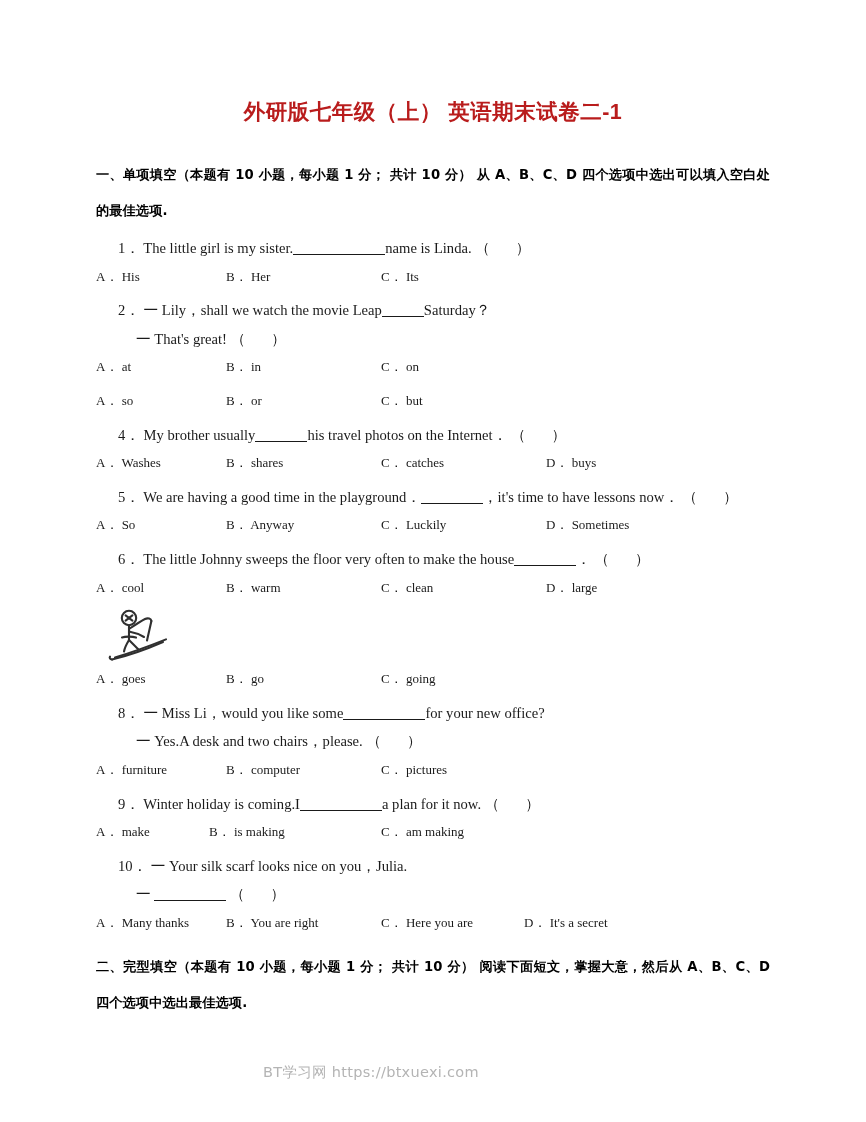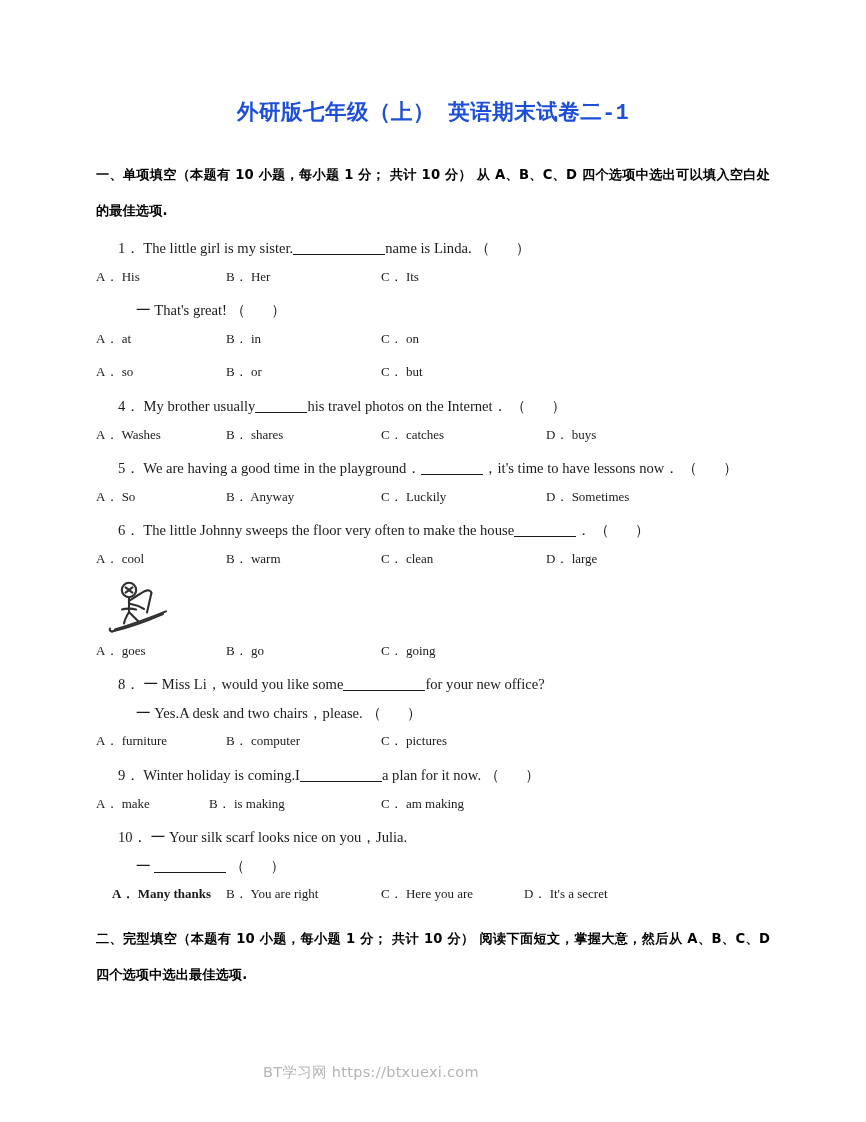--- a/index.html
+++ b/index.html
@@ -23,25 +23,25 @@
     height: 1122px;
     background: #fff;
   }
 
   .doc-title {
     position: absolute;
     left: 0;
     top: 97px;
     width: 866px;
     text-align: center;
-    font-family: Liberation Mono, monospace;
+    font-family: Liberation Sans, sans-serif;
     font-weight: bold;
     font-size: 21.5px;
     letter-spacing: 0.5px;
-    color: #1d4ed8;
+    color: #b91c1c;
   }
 
   .body-area {
     position: absolute;
     left: 96px;
     top: 157px;
     width: 674px;
   }
 
   .section-head {
@@ -132,20 +132,21 @@
     <div id="questions-container">
         <div class="q-block">
           <div class="q-line"><span>1．</span> <span>The little girl is my sister.</span><span class="blank w9"></span><span>name is Linda.</span> <span class="paren">（<span class="gap"></span>）</span></div>
           <div class="opts">
             <span class="opt" style="left: 0px;"><span>A．</span> <span>His</span></span>
             <span class="opt" style="left: 130px;"><span>B．</span> <span>Her</span></span>
             <span class="opt" style="left: 285px;"><span>C．</span> <span>Its</span></span>
           </div>
         </div>
         <div class="q-block">
+          <div class="q-line"><span>2．</span> <span class="dash-cjk">一</span> <span>Lily，shall we watch the movie Leap</span><span class="blank w4"></span><span>Saturday？</span></div>
           <div class="q-line sub"><span class="dash-cjk">一</span> <span>That's great!</span> <span class="paren">（<span class="gap"></span>）</span></div>
           <div class="opts">
             <span class="opt" style="left: 0px;"><span>A．</span> <span>at</span></span>
             <span class="opt" style="left: 130px;"><span>B．</span> <span>in</span></span>
             <span class="opt" style="left: 285px;"><span>C．</span> <span>on</span></span>
           </div>
         </div>
         <div class="q-block">
           <div class="opts">
             <span class="opt" style="left: 0px;"><span>A．</span> <span>so</span></span>
@@ -217,21 +218,21 @@
           <div class="opts">
             <span class="opt" style="left: 0px;"><span>A．</span> <span>make</span></span>
             <span class="opt" style="left: 113px;"><span>B．</span> <span>is making</span></span>
             <span class="opt" style="left: 285px;"><span>C．</span> <span>am making</span></span>
           </div>
         </div>
         <div class="q-block">
           <div class="q-line"><span>10．</span> <span class="dash-cjk">一</span> <span>Your silk scarf looks nice on you，Julia.</span></div>
           <div class="q-line sub"><span class="dash-cjk">一</span> <span class="blank w7"></span> <span class="paren">（<span class="gap"></span>）</span></div>
           <div class="opts">
-            <span class="opt" style="left: 16px; font-weight: bold;"><span>A．</span> <span>Many thanks</span></span>
+            <span class="opt" style="left: 0px;"><span>A．</span> <span>Many thanks</span></span>
             <span class="opt" style="left: 130px;"><span>B．</span> <span>You are right</span></span>
             <span class="opt" style="left: 285px;"><span>C．</span> <span>Here you are</span></span>
             <span class="opt" style="left: 428px;"><span>D．</span> <span>It's a secret</span></span>
           </div>
         </div>
       </div>
 
     <div class="section-head" id="section-head-2" style="margin-top: 12px;">二、完型填空（本题有 10 小题，每小题 1 分；  共计 10 分） 阅读下面短文，掌握大意，然后从 A、B、C、D 四个选项中选出最佳选项.</div>
 
   </div>

